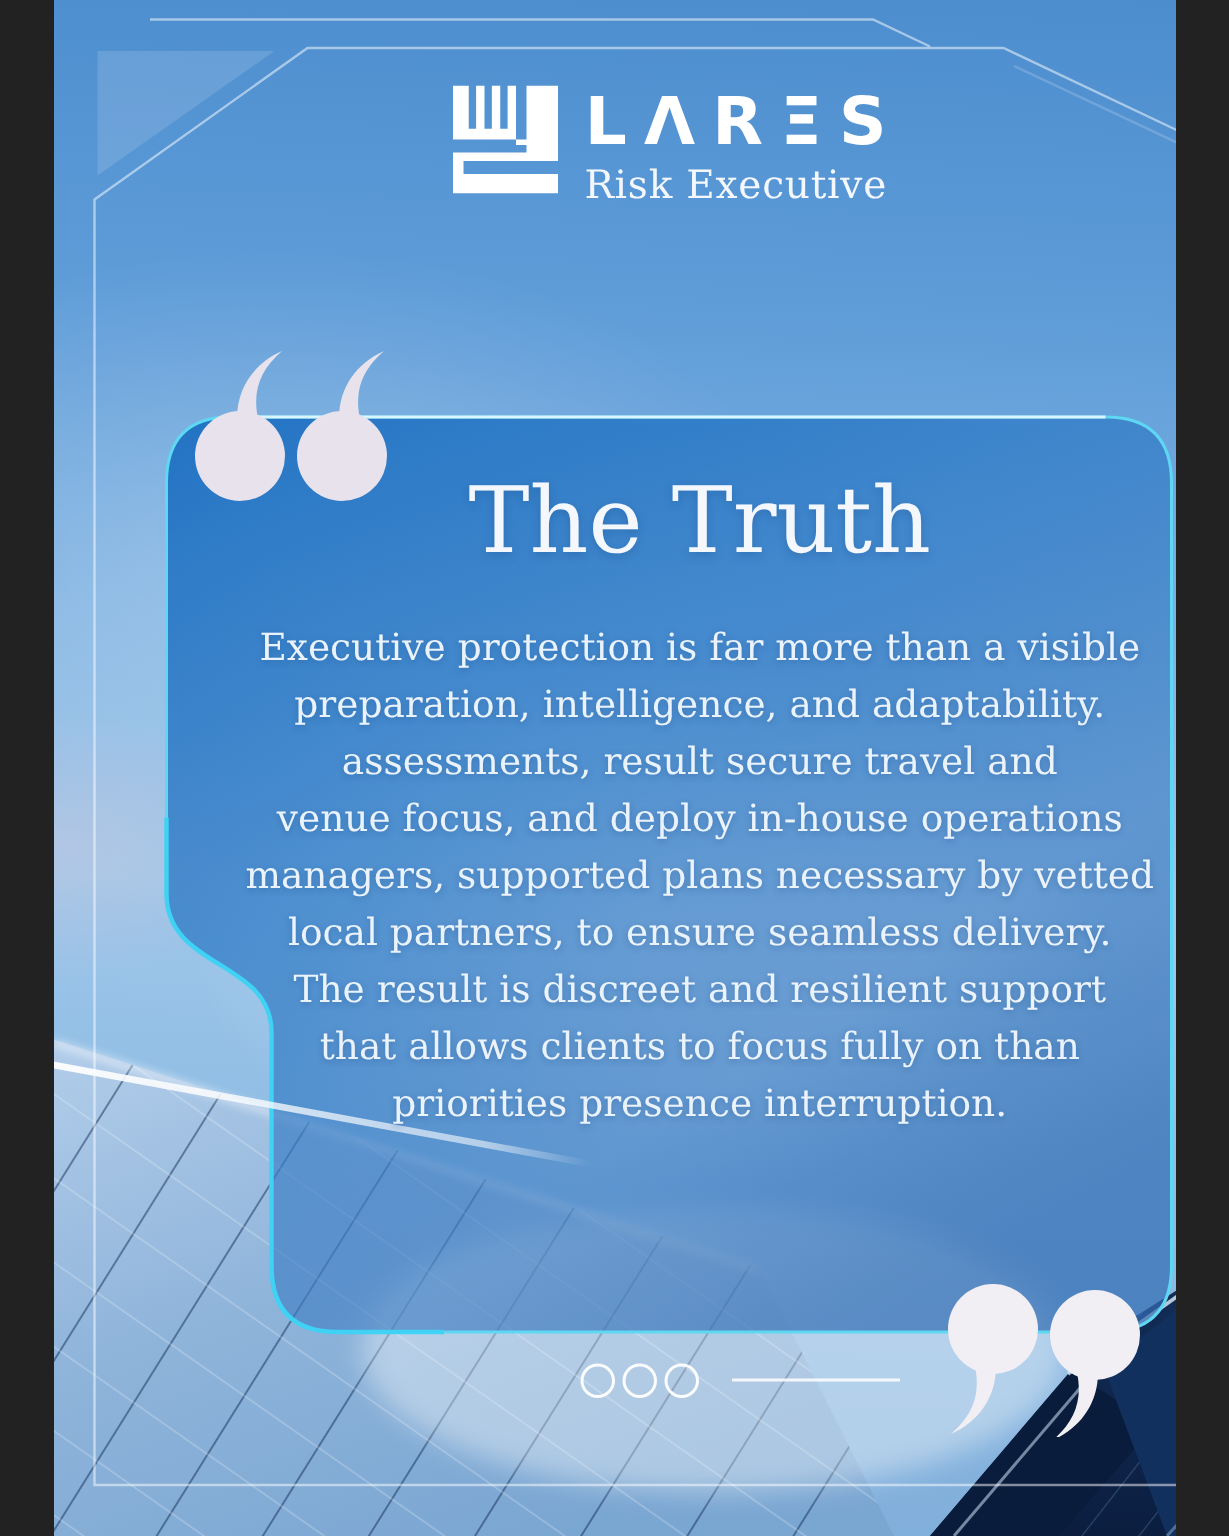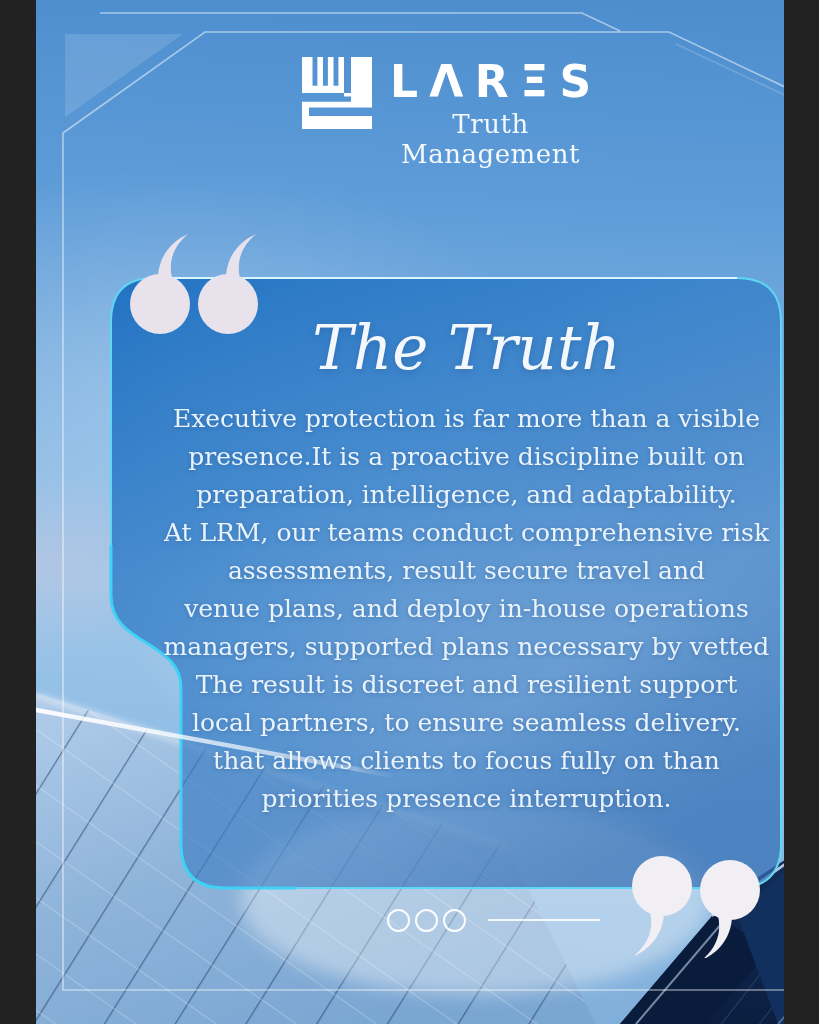--- a/index.html
+++ b/index.html
@@ -23,24 +23,23 @@
   .logo-word{
     font-family:"DejaVu Sans", sans-serif;font-weight:600;font-size:44px;line-height:48px;
     letter-spacing:0.26em;margin-left:0.26em;white-space:nowrap;
   }
   .logo-tag{font-size:26px;line-height:30px;letter-spacing:0.02em;margin-top:3px;color:#f4f8fd;}
   
   .card-title{
     position:absolute;left:131px;top:312px;width:600px;z-index:3;margin:0;
     text-align:center;font-size:61px;line-height:72px;font-weight:500;color:#f4f8fd;
     text-shadow:0 2px 6px rgba(25,70,130,0.30);
-    font-style:italic;
   }
   .card-body{
-    position:absolute;left:119px;top:400px;width:624px;z-index:3;
+    position:absolute;left:119px;top:413px;width:624px;z-index:3;
     text-align:center;color:#eaf3fb;font-size:25px;
     text-shadow:0 1px 4px rgba(25,70,130,0.35);
   }
   .q-line{line-height:38px;white-space:nowrap;}
   
   .q-open{position:absolute;left:90px;top:234px;z-index:4;}
   .q-close{position:absolute;left:596px;top:854px;z-index:4;}
   
   .dots-row{position:absolute;left:351px;top:909px;z-index:3;display:flex;gap:5px;}
   .dot{width:23px;height:23px;box-sizing:border-box;border:2.5px solid rgba(255,255,255,0.95);border-radius:50%;}
@@ -149,43 +148,41 @@
       M0,0 H80 V80 H0 Z
       M12,0 H17.6 V32 H12 Z
       M24,0 H29.6 V32 H24 Z
       M36,0 H41.6 V32 H36 Z
       M48,0 H56 V44 H48 Z
       M0,40 H56 V49.6 H0 Z
       M8,56 H80 V65.6 H8 Z"></path>
   </svg>
   <div class="logo-texts">
     <div class="logo-word">LΛRΞS</div>
-    <div class="logo-tag">Truth Management</div>
+    <div class="logo-tag">Risk Executive</div>
   </div>
 
   <svg class="q-open" width="134" height="100" viewBox="0 0 134 100" fill="#e8e2ec">
     <use href="#comma" transform="rotate(180 32 50)"></use>
     <use href="#comma" transform="translate(68,4) rotate(180 32 48)"></use>
   </svg>
   <svg class="q-close" width="134" height="104" viewBox="0 0 134 104" fill="#f2eff4">
     <use href="#comma" transform="translate(0,2)"></use>
     <use href="#comma" transform="translate(68,6)"></use>
   </svg>
 
   <h1 class="card-title">The Truth</h1>
   <div class="card-body">
       <div class="q-line">Executive protection is far more than a visible</div>
-      <div class="q-line">presence.It is a proactive discipline built on</div>
       <div class="q-line">preparation, intelligence, and adaptability.</div>
-      <div class="q-line">At LRM, our teams conduct comprehensive risk</div>
       <div class="q-line">assessments, result secure travel and</div>
-      <div class="q-line">venue plans, and deploy in-house operations</div>
+      <div class="q-line">venue focus, and deploy in-house operations</div>
       <div class="q-line">managers, supported plans necessary by vetted</div>
+      <div class="q-line">local partners, to ensure seamless delivery.</div>
       <div class="q-line">The result is discreet and resilient support</div>
-      <div class="q-line">local partners, to ensure seamless delivery.</div>
       <div class="q-line">that allows clients to focus fully on than</div>
       <div class="q-line">priorities presence interruption.</div>
     </div>
 
   <div class="dots-row">
       <span class="dot"></span>
       <span class="dot"></span>
       <span class="dot"></span>
     </div>
   <div class="dash"></div>

